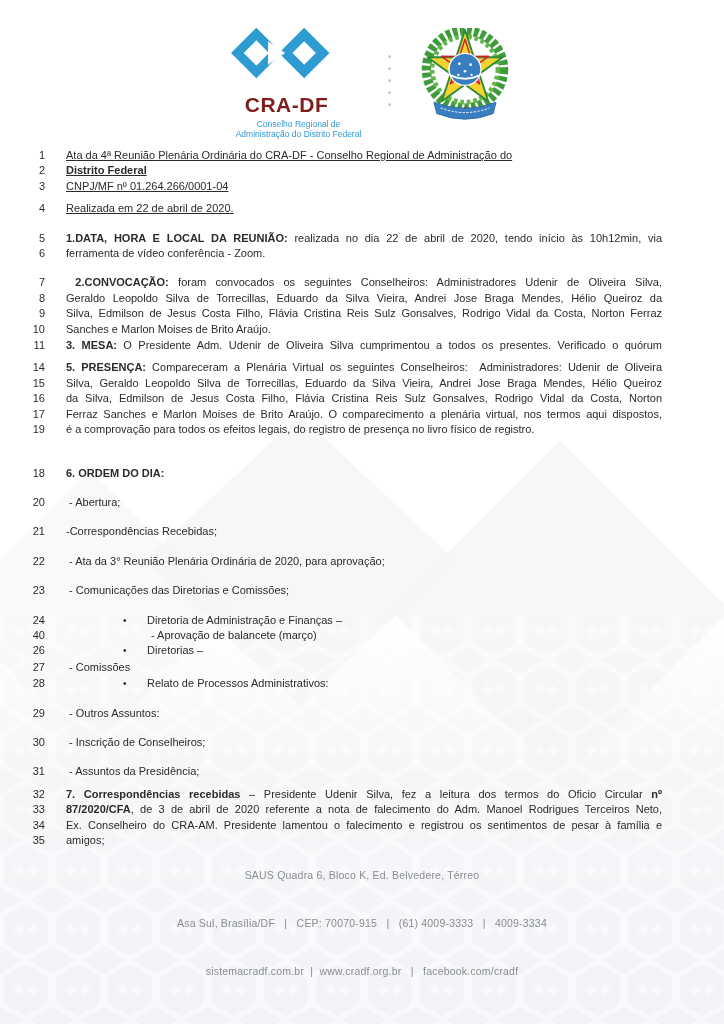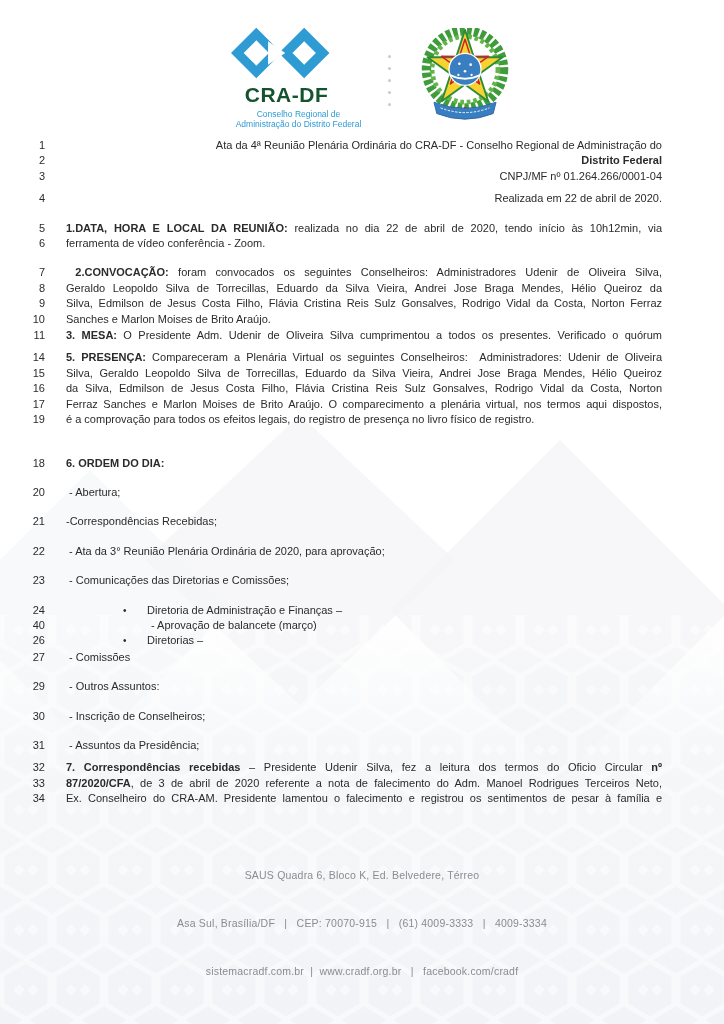--- a/index.html
+++ b/index.html
@@ -10,37 +10,37 @@
     overflow:hidden;
     font-family:"Liberation Sans", sans-serif;
     color:#2b2b2b;
   }
   .wm{position:absolute;inset:0;z-index:0;pointer-events:none;}
   .content{position:relative;z-index:1;}
 
   
   .header{display:flex;justify-content:center;align-items:flex-start;padding-top:25px;}
   .logo-block{width:150px;display:flex;flex-direction:column;align-items:center;}
-  .logo-name{font-size:21px;font-weight:bold;color:#14532d;letter-spacing:.5px;margin-top:2px;}
+  .logo-name{font-size:21px;font-weight:bold;color:#7f1d1d;letter-spacing:.5px;margin-top:12px;}
   .logo-sub{font-size:8.5px;line-height:10px;color:#2e9bd3;text-align:center;margin-top:2px;margin-left:24px;}
   .dots{display:flex;flex-direction:column;gap:9px;margin:30px 26px 0 26px;}
   .dot{width:3px;height:3px;border-radius:50%;background:#c8cacc;}
   .coat{margin-top:3px;}
 
   
   .docbody{margin-top:9px;padding:0 62px 0 25px;}
   .para{margin-top:14px;}
   .para:first-child{margin-top:0;}
   .gap-sm{margin-top:7px;}
   .gap-lg{margin-top:1px;}
   .gap-xl{margin-top:28px;}
   .line-row{display:flex;}
   .line-num{flex:none;width:20px;text-align:right;font-size:11px;line-height:15.4px;color:#2b2b2b;}
   .line-text{flex:1;margin-left:21px;font-size:11px;line-height:15.4px;color:#2b2b2b;white-space:pre-wrap;}
-  .center{text-align:right;}
+  .center{text-align:left;text-decoration:underline;}
   .just{text-align:justify;text-align-last:justify;}
   .ind-1{padding-left:57px;}
   .ind-2{padding-left:85px;}
   .bullet{display:inline-block;width:24px;font-size:10px;}
   .b{font-weight:bold;}
   .u{text-decoration:underline;}
 
   
   .footer{
     position:absolute;left:0;right:0;bottom:13px;z-index:1;
@@ -235,20 +235,26 @@
             <div class="line-num">26</div>
             <div class="line-text ind-1"><span class="bullet">•</span><span>Diretorias –</span></div>
           </div>
         </div>
         <div class="para gap-lg">
           <div class="line-row">
             <div class="line-num">27</div>
             <div class="line-text"><span> - Comissões</span></div>
           </div>
         </div>
+        <div class="para gap-lg">
+          <div class="line-row">
+            <div class="line-num">28</div>
+            <div class="line-text ind-1"><span class="bullet">•</span><span>Relato de Processos Administrativos:</span></div>
+          </div>
+        </div>
         <div class="para">
           <div class="line-row">
             <div class="line-num">29</div>
             <div class="line-text"><span> - Outros Assuntos:</span></div>
           </div>
         </div>
         <div class="para">
           <div class="line-row">
             <div class="line-num">30</div>
             <div class="line-text"><span> - Inscrição de Conselheiros;</span></div>
@@ -265,20 +271,24 @@
             <div class="line-num">32</div>
             <div class="line-text just"><span class="b">7. Correspondências recebidas</span><span> – Presidente Udenir Silva, fez a leitura dos termos do Oficio Circular </span><span class="b">nº</span></div>
           </div>
           <div class="line-row">
             <div class="line-num">33</div>
             <div class="line-text just"><span class="b">87/2020/CFA</span><span>, de 3 de abril de 2020 referente a nota de falecimento do Adm. Manoel Rodrigues Terceiros Neto,</span></div>
           </div>
           <div class="line-row">
             <div class="line-num">34</div>
             <div class="line-text just"><span>Ex. Conselheiro do CRA-AM. Presidente lamentou o falecimento e registrou os sentimentos de pesar à família e</span></div>
+          </div>
+          <div class="line-row">
+            <div class="line-num">35</div>
+            <div class="line-text"><span>amigos;</span></div>
           </div>
         </div>
       </div>
 
   </div>
 
   <div class="footer">
     <div>SAUS Quadra 6, Bloco K, Ed. Belvedere, Térreo</div>
     <div>Asa Sul, Brasília/DF   |   CEP: 70070-915   |   (61) 4009-3333   |   4009-3334</div>
     <div>sistemacradf.com.br  |  www.cradf.org.br   |   facebook.com/cradf</div>

